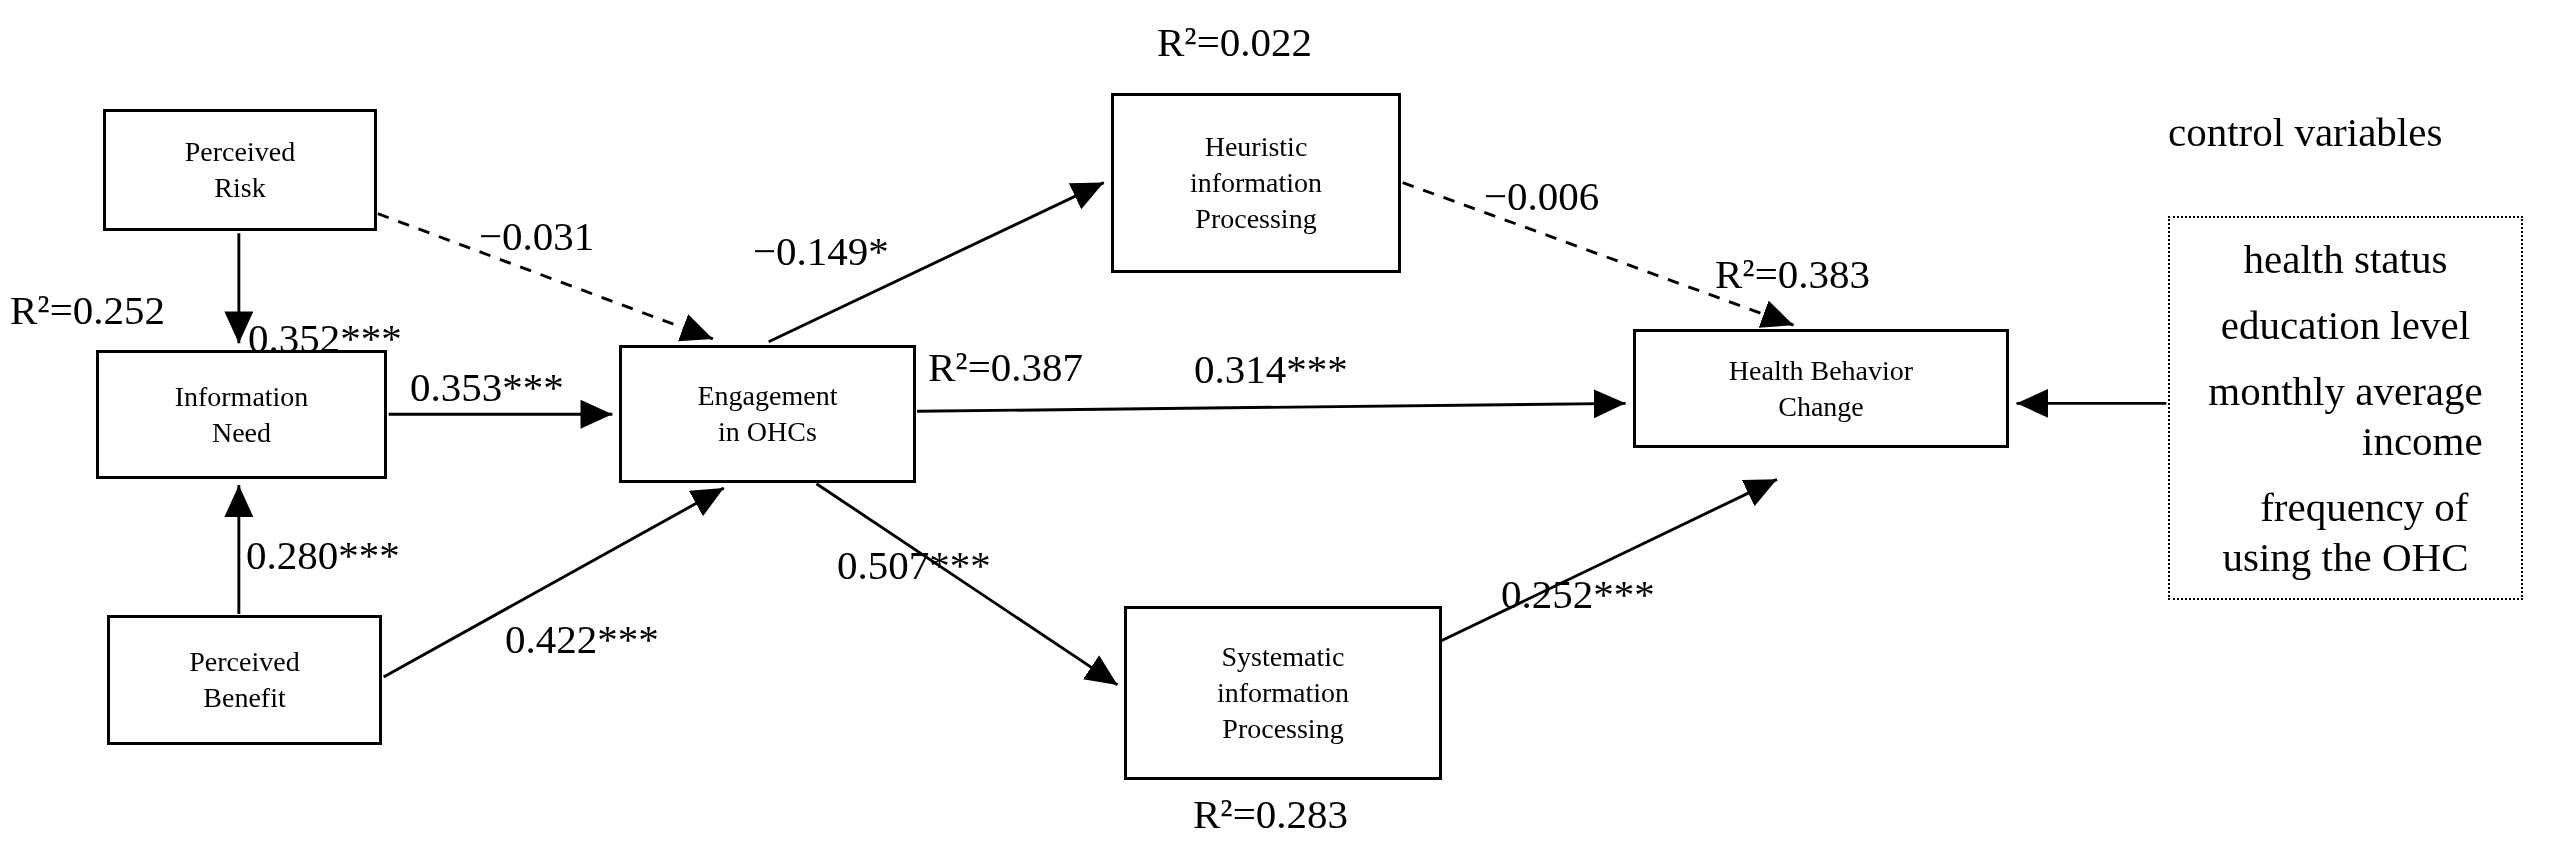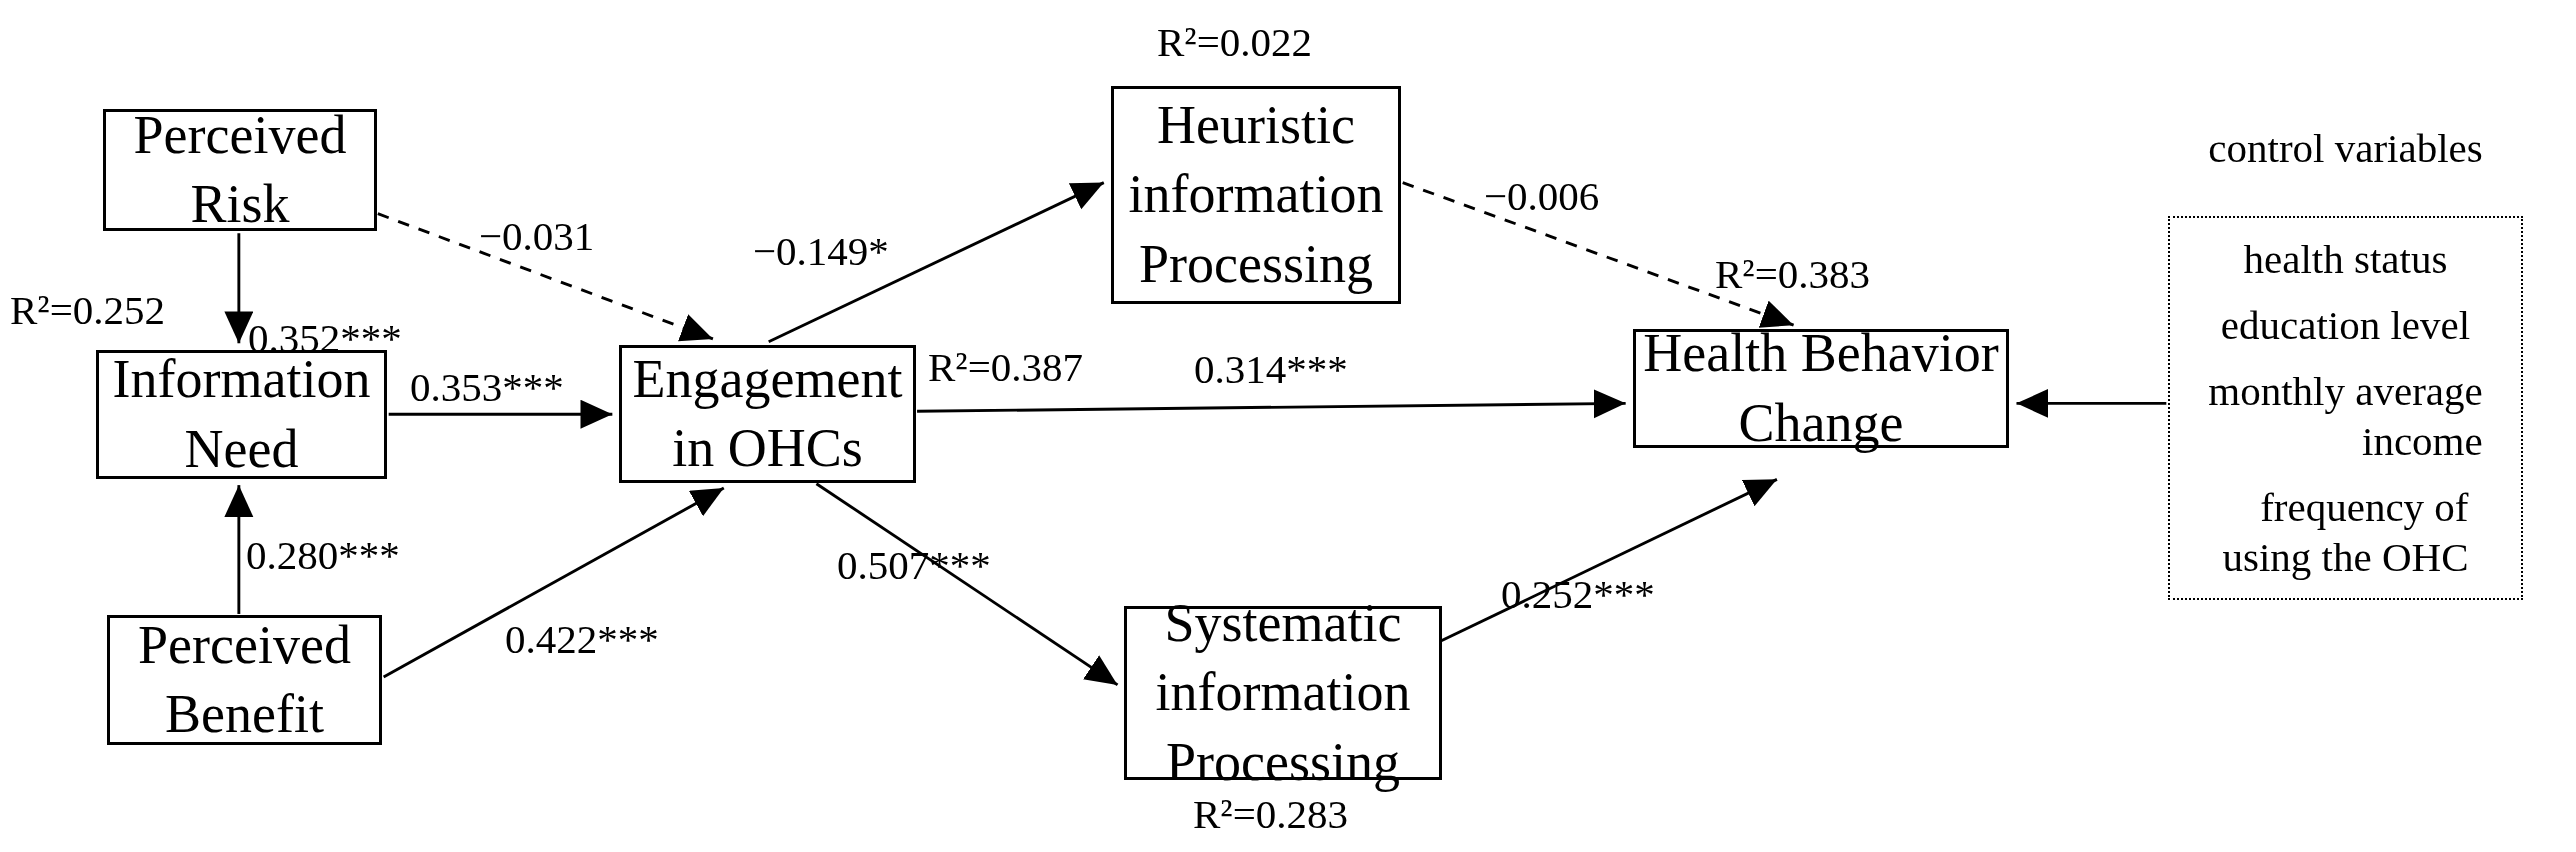--- a/index.html
+++ b/index.html
@@ -18,21 +18,21 @@
     width: 2576px; height: 853px;
   }
   .node {
     position: absolute;
     background: #ffffff;
     border: 3.6px solid #000000;
     display: flex;
     align-items: center;
     justify-content: center;
     text-align: center;
-    font-size: 54px;
+    font-size: 28px;
     line-height: 1.28;
     white-space: pre-line;
     box-sizing: border-box;
   }
   .control-box {
     position: absolute;
     background: #ffffff;
     border: 2.9px dotted #000000;
     box-sizing: border-box;
     display: flex;
@@ -43,21 +43,21 @@
     font-size: 41px;
     line-height: 1.22;
   }
   .control-item { white-space: pre-line; }
   .lbl {
     position: absolute;
     font-size: 41px;
     line-height: 1.1;
     white-space: pre-line;
   }
-  .lbl-center { text-align: center; margin-top: 16px; }
+  .lbl-center { text-align: left; }
   line { stroke: #000000; stroke-width: 4; }
   line.dashed { stroke-dasharray: 16 14; }
   #arrowhead path { fill: #000000; }
 </style>
 </head>
 <body>
 
 <div id="stage">
 
   <svg id="arrow-layer" viewBox="0 0 3559 1178" xmlns="http://www.w3.org/2000/svg">
@@ -84,21 +84,21 @@
 
   <div class="node" style="left:96px; top:350px; width:291px; height:129px;">Information
 Need</div>
 
   <div class="node" style="left:107px; top:615px; width:275px; height:130px;">Perceived
 Benefit</div>
 
   <div class="node" style="left:619px; top:345px; width:297px; height:138px;">Engagement
 in OHCs</div>
 
-  <div class="node" style="left:1111px; top:86px; width:290px; height:218px;">Heuristic
+  <div class="node" style="left:1111px; top:93px; width:290px; height:180px;">Heuristic
 information
 Processing</div>
 
   <div class="node" style="left:1124px; top:606px; width:318px; height:174px;">Systematic
 information
 Processing</div>
 
   <div class="node" style="left:1633px; top:329px; width:376px; height:119px;">Health Behavior
 Change</div>
 

